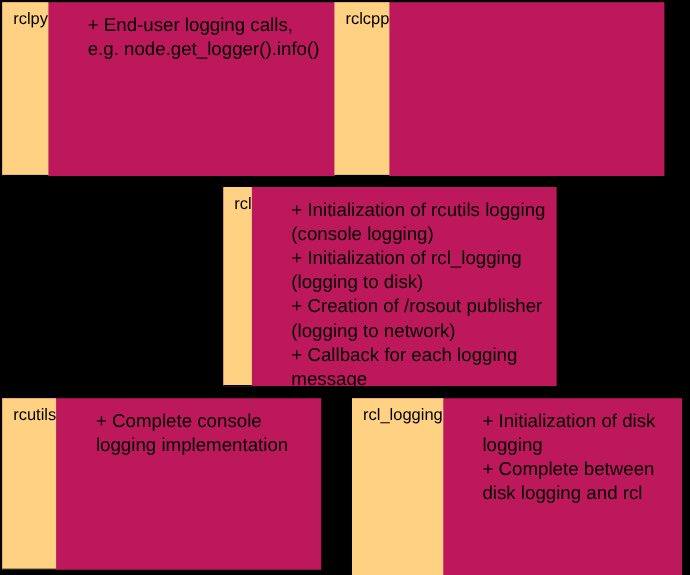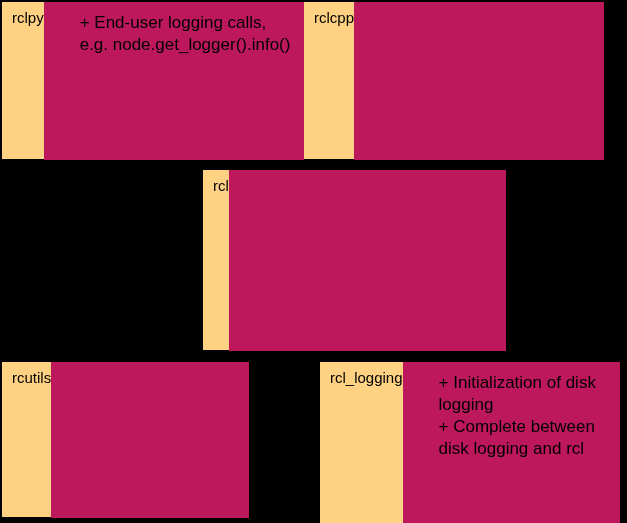--- a/index.html
+++ b/index.html
@@ -46,45 +46,54 @@
     font-size: 17px;
     line-height: 22px;
     white-space: normal;
     word-wrap: break-word;
   }
 
   
   #box-rclpy       { left: 2px;   top: 2px;   width: 305px; height: 158px; }
   #box-rclcpp      { left: 304px; top: 2px;   width: 300px; height: 158px; }
   #box-rcl         { left: 185px; top: 170px; width: 303px; height: 181px; margin-left: 18px; }
-  #box-rcutils     { left: 2px;   top: 362px; width: 247px; height: 156px; }
+  #box-rcutils     { left: 2px;   top: 362px; width: 290px; height: 156px; }
   #box-rcl-logging { left: 320px; top: 362px; width: 300px; height: 184px; }
 </style>
 </head>
 <body>
 
 <div id="canvas">
 
   <div class="pkg-box" id="box-rclpy">
     <div class="pkg-header">rclpy</div>
     <div class="pkg-body">
       <div class="pkg-line">+ End-user logging calls, e.g. node.get_logger().info()</div>
     </div>
   </div>
 
   <div class="pkg-box" id="box-rclcpp">
     <div class="pkg-header">rclcpp</div>
   </div>
 
   <div class="pkg-box" id="box-rcl">
     <div class="pkg-header">rcl</div>
+    <div class="pkg-body">
+      <div class="pkg-line">+ Initialization of rcutils logging (console logging)</div>
+      <div class="pkg-line">+ Initialization of rcl_logging (logging to disk)</div>
+      <div class="pkg-line">+ Creation of /rosout publisher (logging to network)</div>
+      <div class="pkg-line">+ Callback for each logging message</div>
+    </div>
   </div>
 
   <div class="pkg-box" id="box-rcutils">
     <div class="pkg-header">rcutils</div>
+    <div class="pkg-body">
+      <div class="pkg-line">+ Complete console logging implementation</div>
+    </div>
   </div>
 
   <div class="pkg-box" id="box-rcl-logging">
     <div class="pkg-header">rcl_logging</div>
     <div class="pkg-body">
       <div class="pkg-line">+ Initialization of disk logging</div>
       <div class="pkg-line">+ Complete between disk logging and rcl</div>
     </div>
   </div>
 

